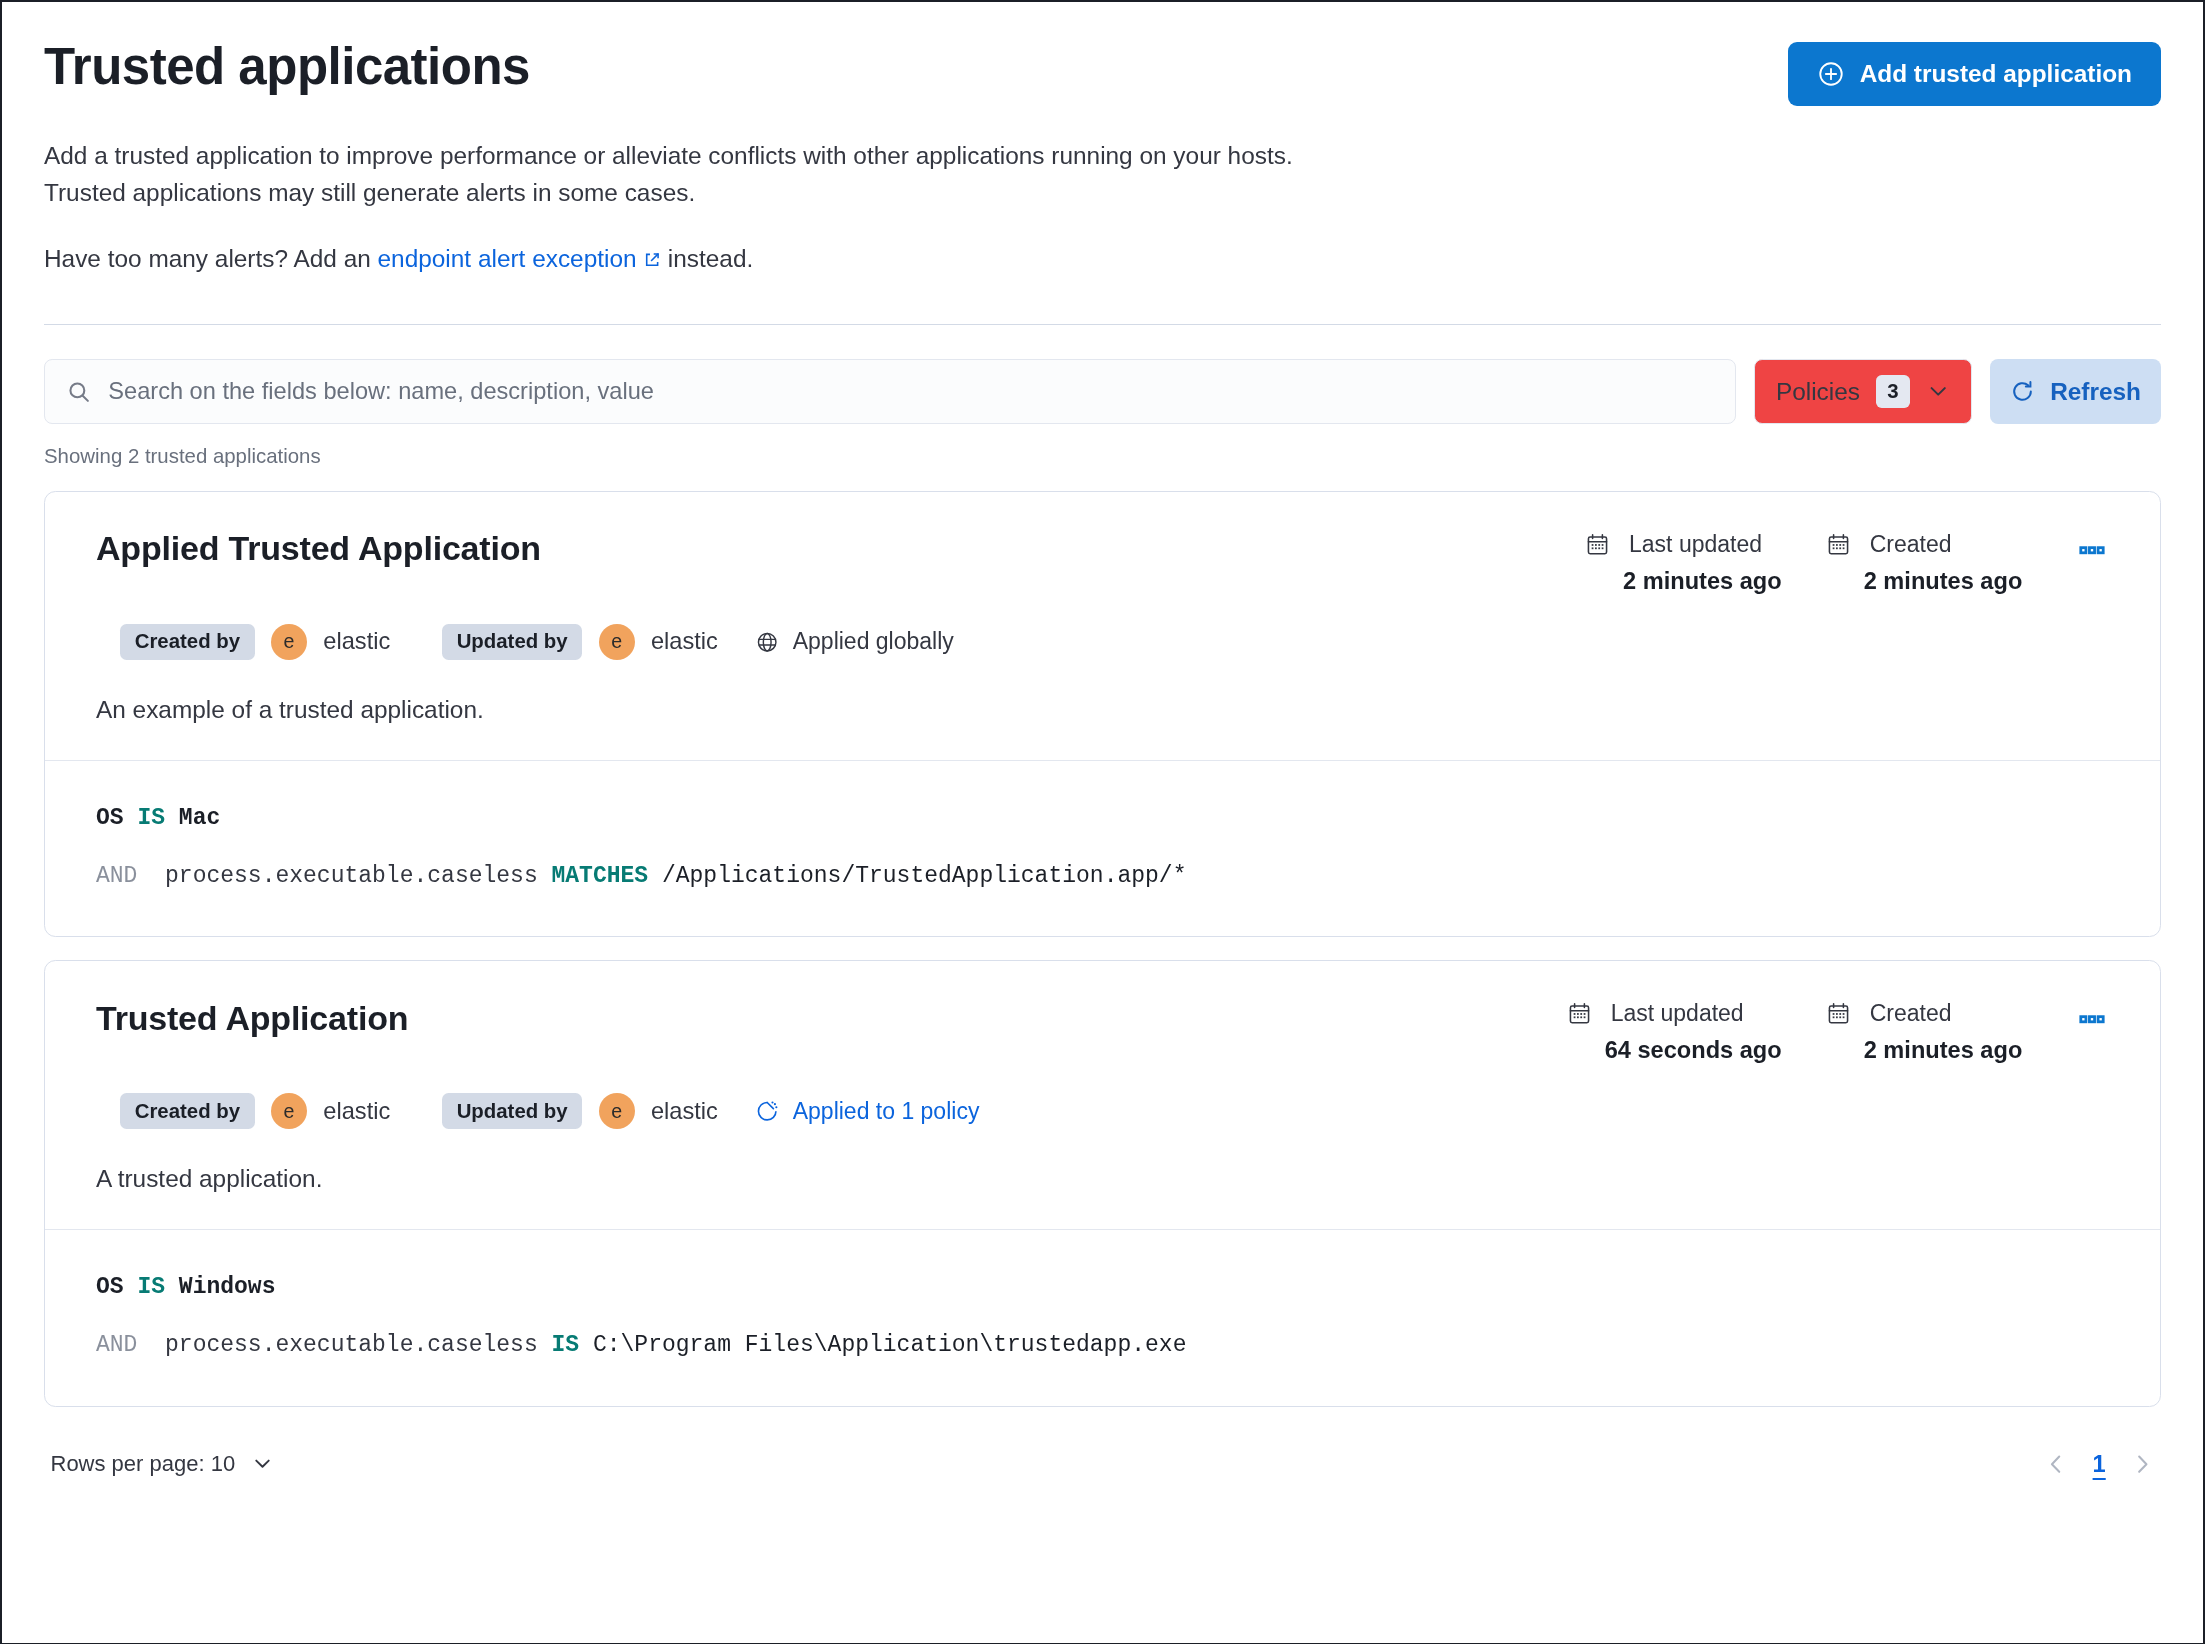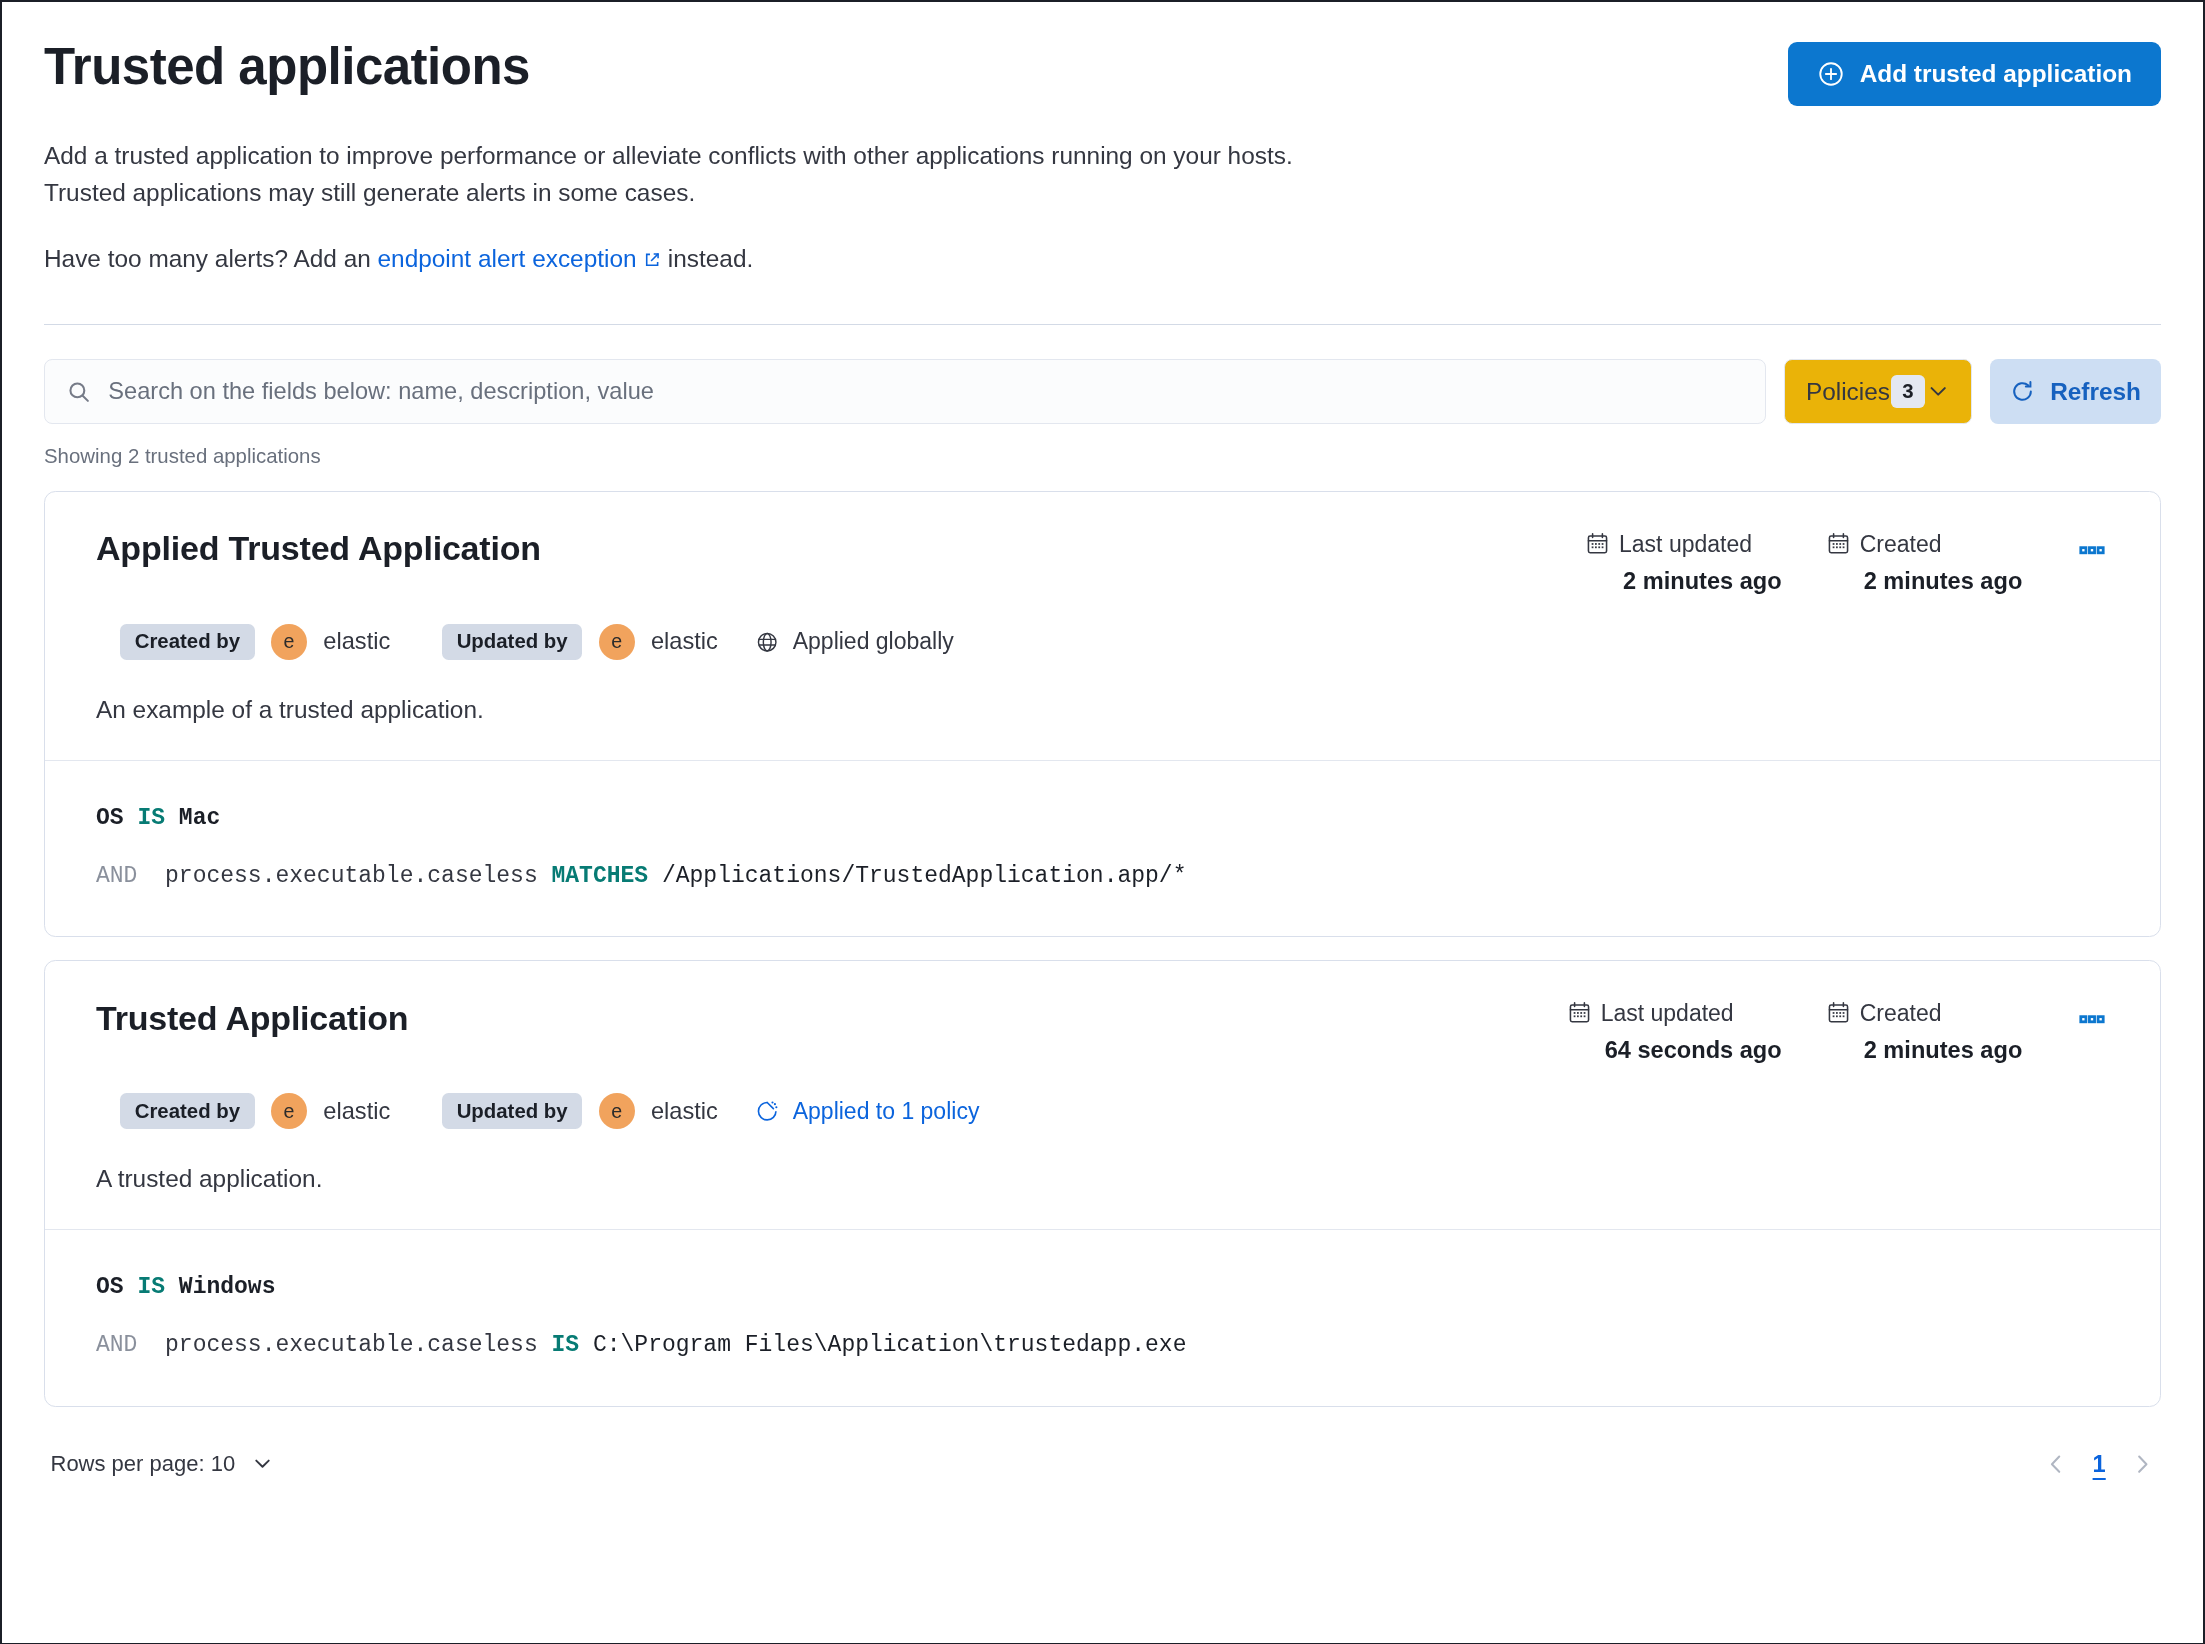--- a/index.html
+++ b/index.html
@@ -117,22 +117,22 @@
     margin-left: 16.3px;
     width: 100%;
     font-family: "Liberation Sans", sans-serif;
   }
   .search-input::placeholder { color: #69707d; opacity: 1; }
 
   .policies-btn {
     height: 65px;
     display: inline-flex;
     align-items: center;
-    gap: 1px;
-    background: #eab308;
+    gap: 16px;
+    background: #ef4444;
     border: 1.6px solid #e3e7ef;
     border-radius: 8.1px;
     padding: 0 21px;
     font-size: 24.4px;
     color: #343741;
     cursor: pointer;
     font-family: "Liberation Sans", sans-serif;
     white-space: nowrap;
   }
   .count-badge {
@@ -196,21 +196,22 @@
 
   .meta-group {
     display: flex;
     align-items: flex-start;
     gap: 44px;
     padding-top: 4.9px;
   }
   .meta-col { min-width: 8.1px; }
   .meta-label-row {
     display: flex;
-    gap: 9px;
+    align-items: center;
+    gap: 19px;
   }
   .cal-icon { width: 25px; height: 25px; flex: 0 0 auto; }
   .meta-label { font-size: 23px; color: #343741; white-space: nowrap; }
   .meta-value {
     margin-top: 9.8px;
     margin-left: 38px;
     font-size: 23.6px;
     font-weight: 700;
     color: #1b1f27;
     white-space: nowrap;

